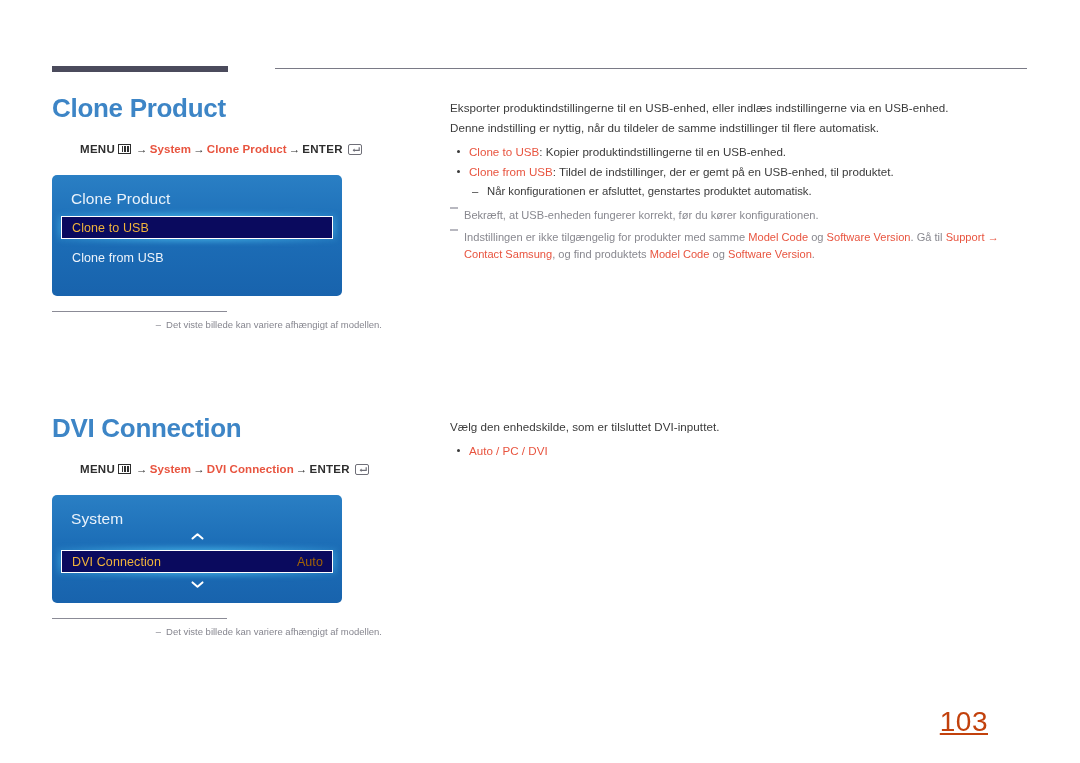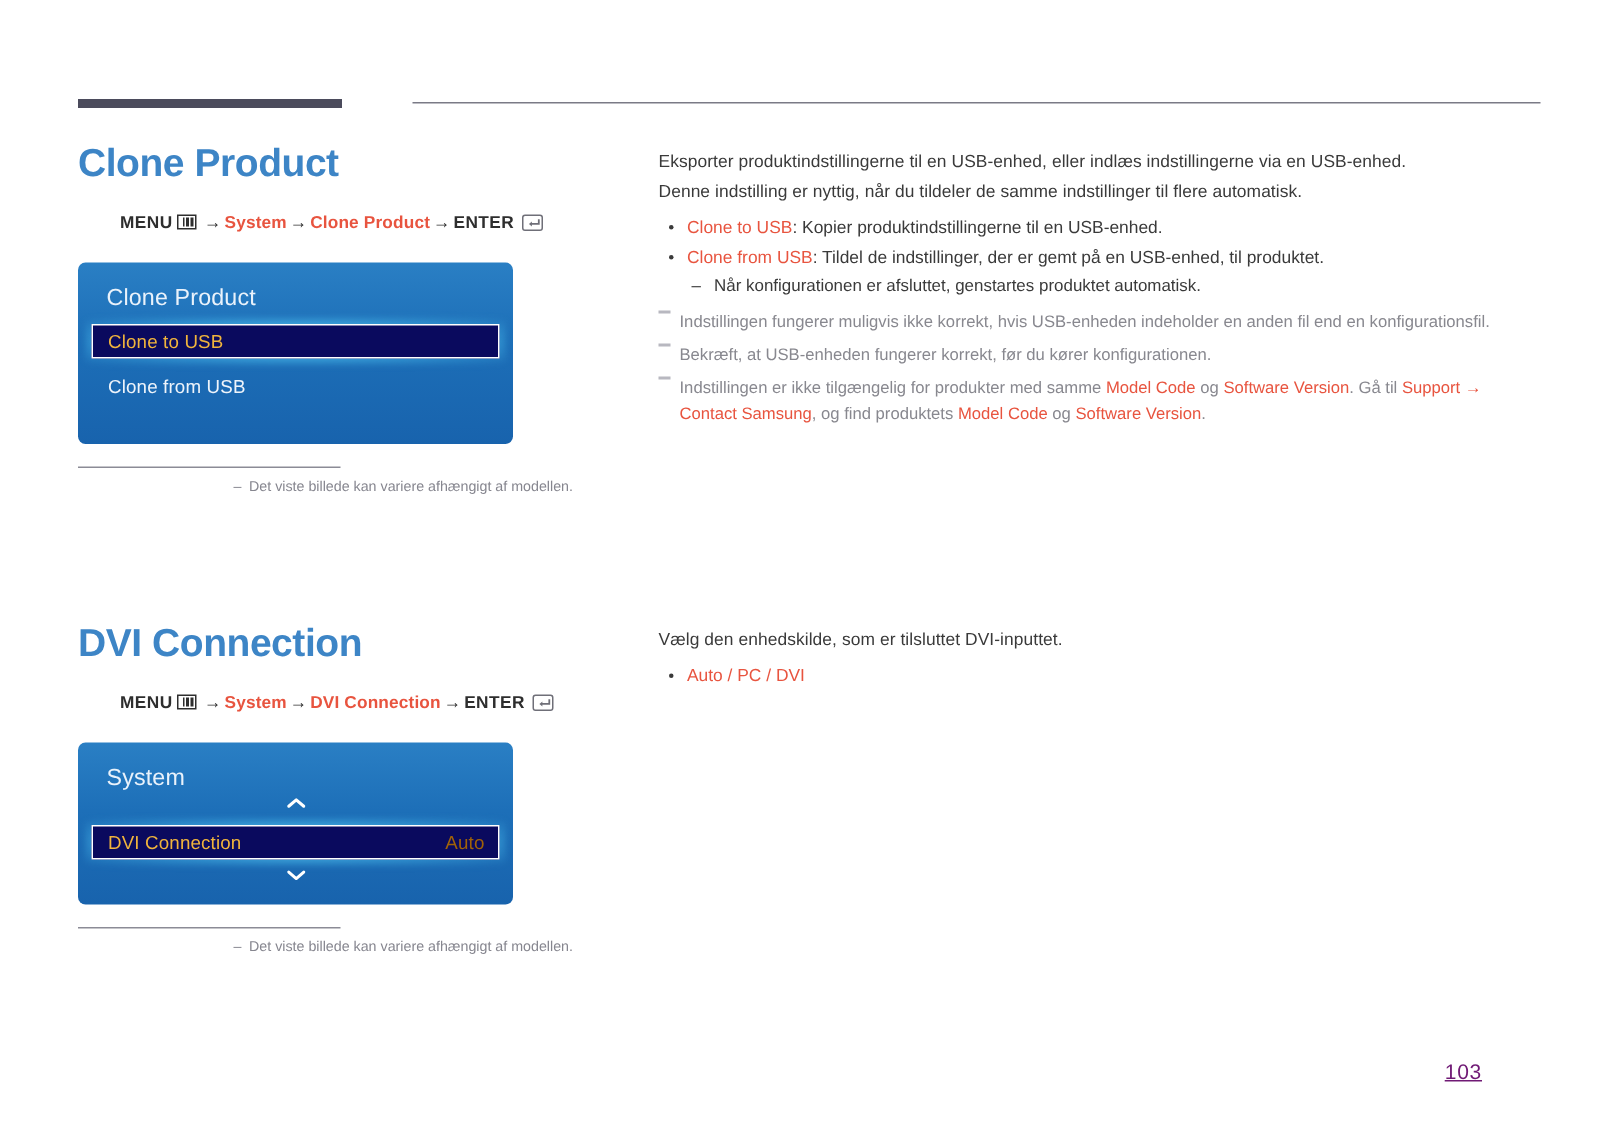--- a/index.html
+++ b/index.html
@@ -46,21 +46,21 @@
   }
 
   
   .left-col {
     position: absolute;
     left: 52px;
     width: 390px;
   }
   .right-col {
     position: absolute;
-    left: 439px;
+    left: 450px;
     width: 580px;
   }
 
   .section-1 { top: 92px; }
   .section-2 { top: 412px; }
 
   .right-1 { top: 98px; }
   .right-2 { top: 417px; }
 
   
@@ -266,22 +266,22 @@
     height: 1.5px;
     background: #b8b8c0;
   }
   .note-li .accent { color: #e8543f; }
 
   
   .page-num {
     position: absolute;
     right: 52px;
     top: 706px;
-    font-size: 14px;
-    color: #701a75;
+    font-size: 28px;
+    color: #c2410c;
     letter-spacing: 0.5px;
     text-decoration: underline;
   }
 </style>
 </head>
 <body>
 
 <div class="page">
 
   <div class="header-rules">
@@ -332,23 +332,20 @@
       <div class="bullet-li">
         <span class="dot"></span><span class="accent">Clone from USB</span><span>: Tildel de indstillinger, der er gemt på en USB-enhed, til produktet.</span>
       </div>
       <div class="sub-li">
         <span class="sdash">–</span><span>Når konfigurationen er afsluttet, genstartes produktet automatisk.</span>
       </div>
     </div>
 
     <div class="notes">
       <div class="note-li">
-        <span class="ndash"></span><span>Indstillingen fungerer muligvis ikke korrekt, hvis USB-enheden indeholder en anden fil end en konfigurationsfil.</span>
-      </div>
-      <div class="note-li">
         <span class="ndash"></span><span>Bekræft, at USB-enheden fungerer korrekt, før du kører konfigurationen.</span>
       </div>
       <div class="note-li">
         <span class="ndash"></span><span><span>Indstillingen er ikke tilgængelig for produkter med samme </span><span class="accent">Model Code</span><span> og </span><span class="accent">Software Version</span><span>. Gå til </span><span class="accent">Support</span><span class="accent"> → </span><span class="accent">Contact Samsung</span><span>, og find produktets </span><span class="accent">Model Code</span><span> og </span><span class="accent">Software Version</span><span>.</span></span>
       </div>
     </div>
   </div>
 
   <div class="left-col section-2">
     <h1 class="section-title">DVI Connection</h1>

